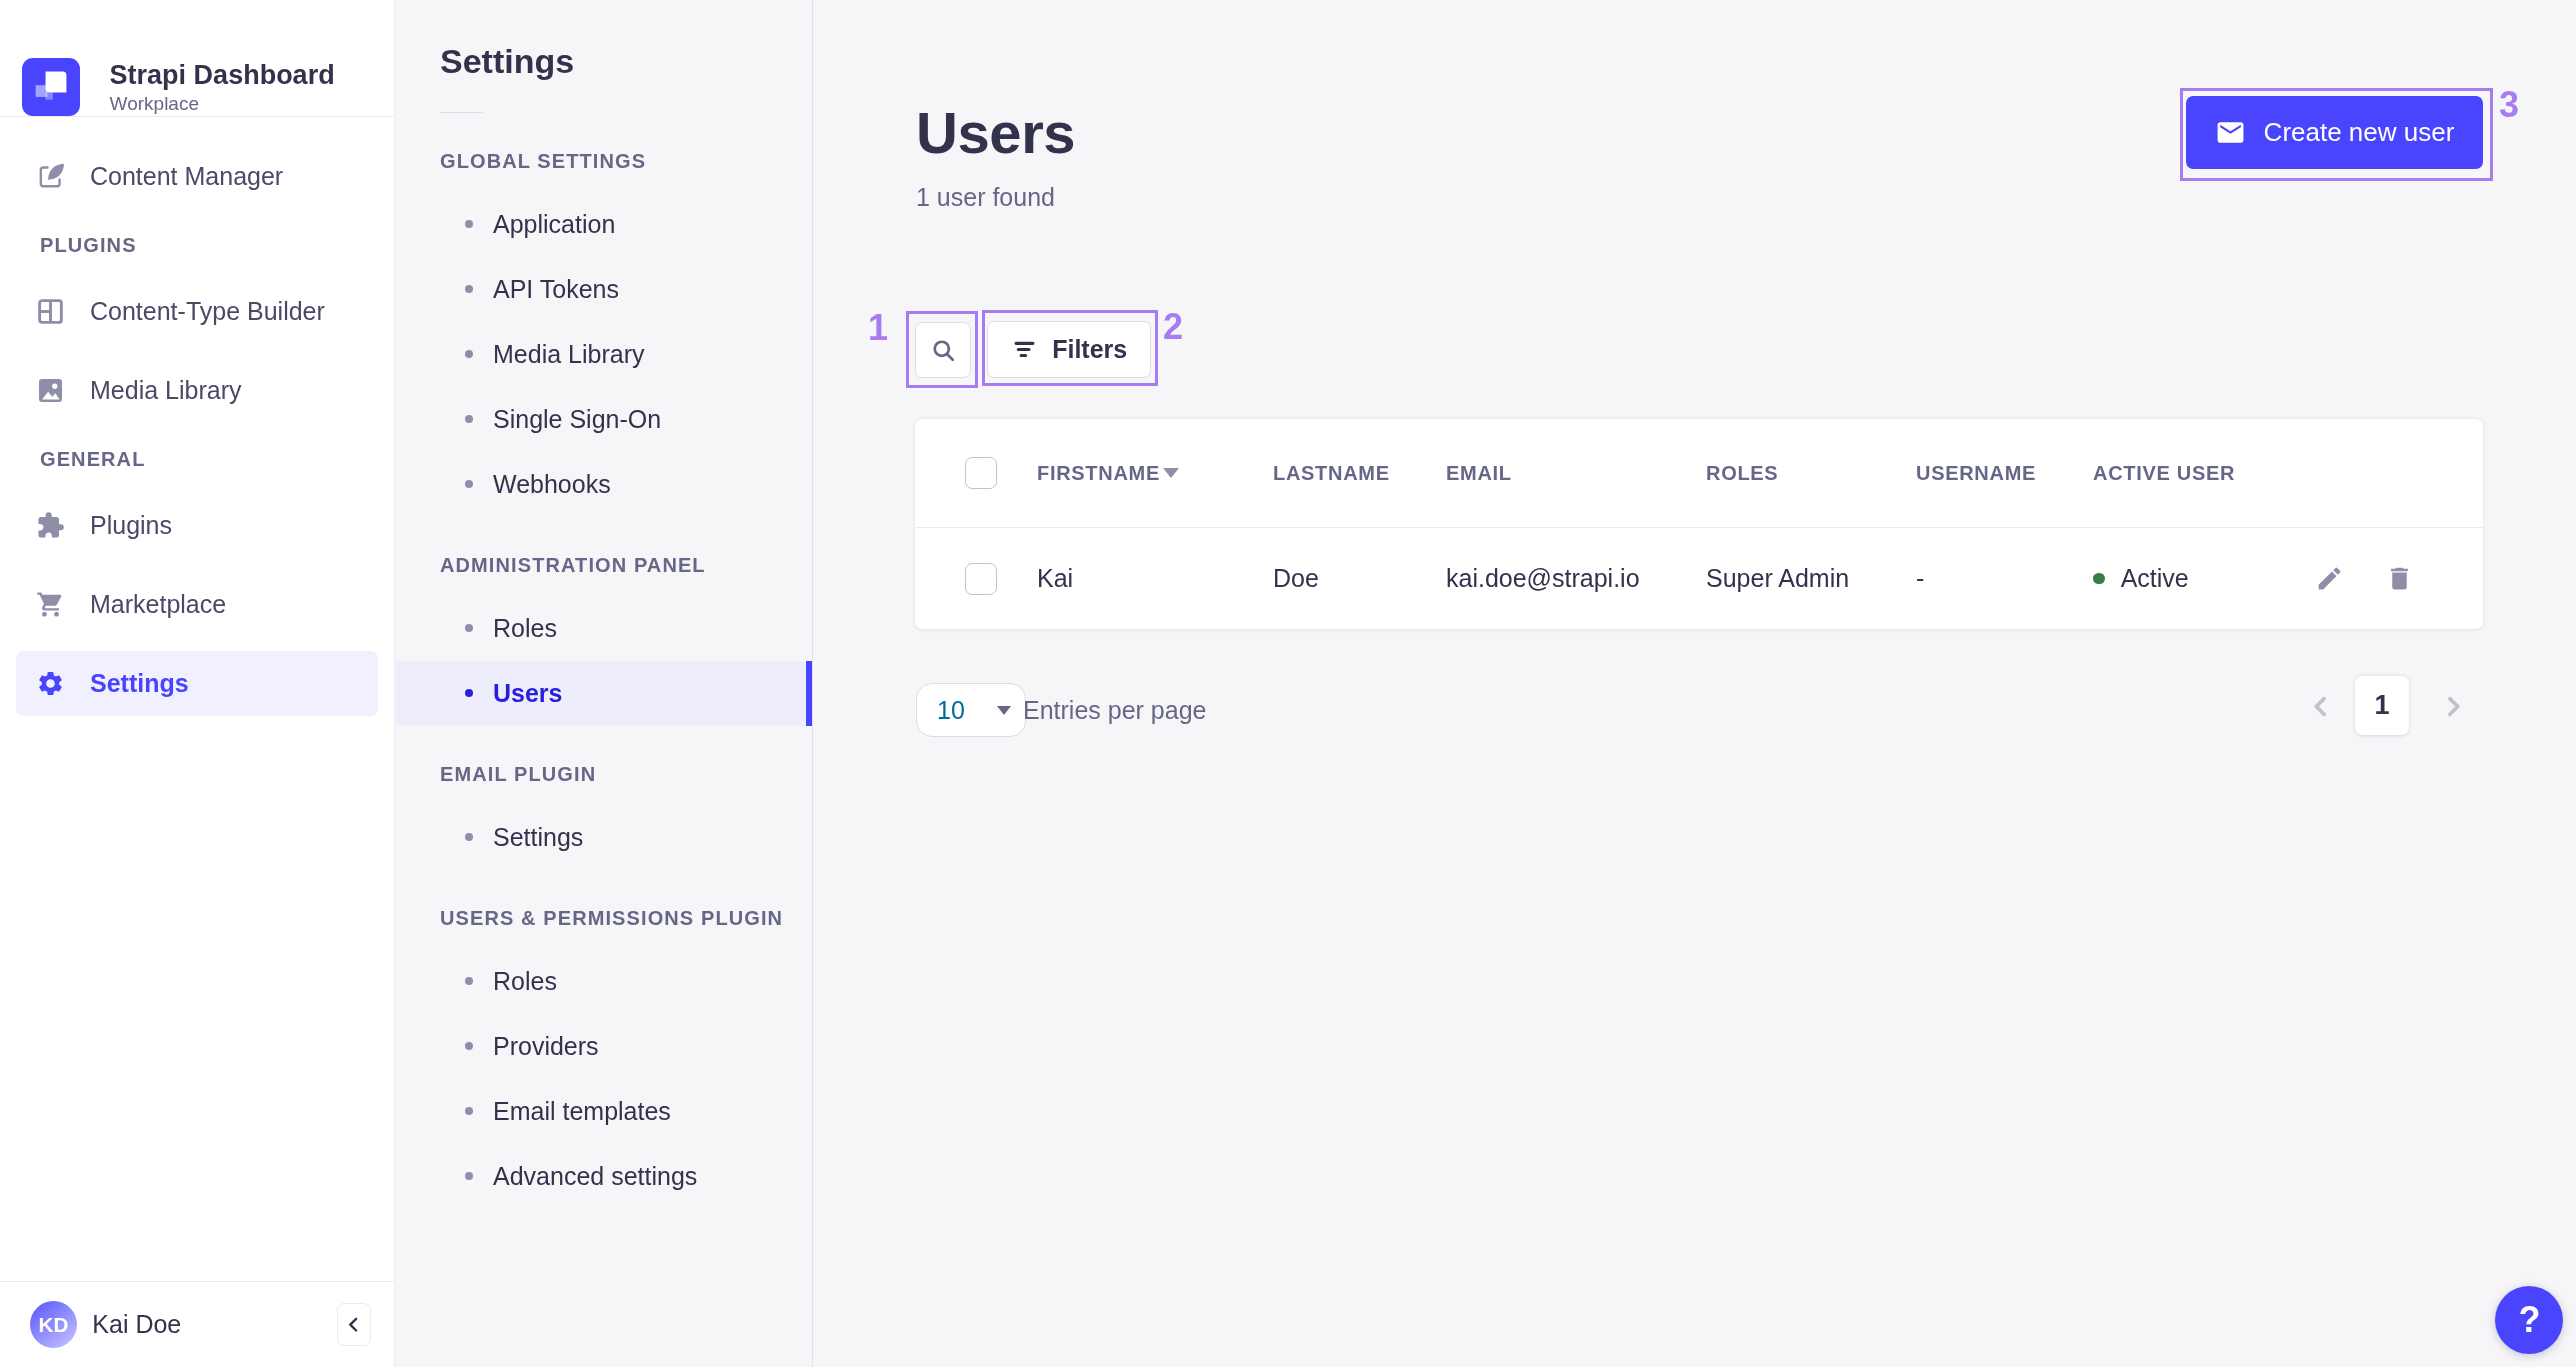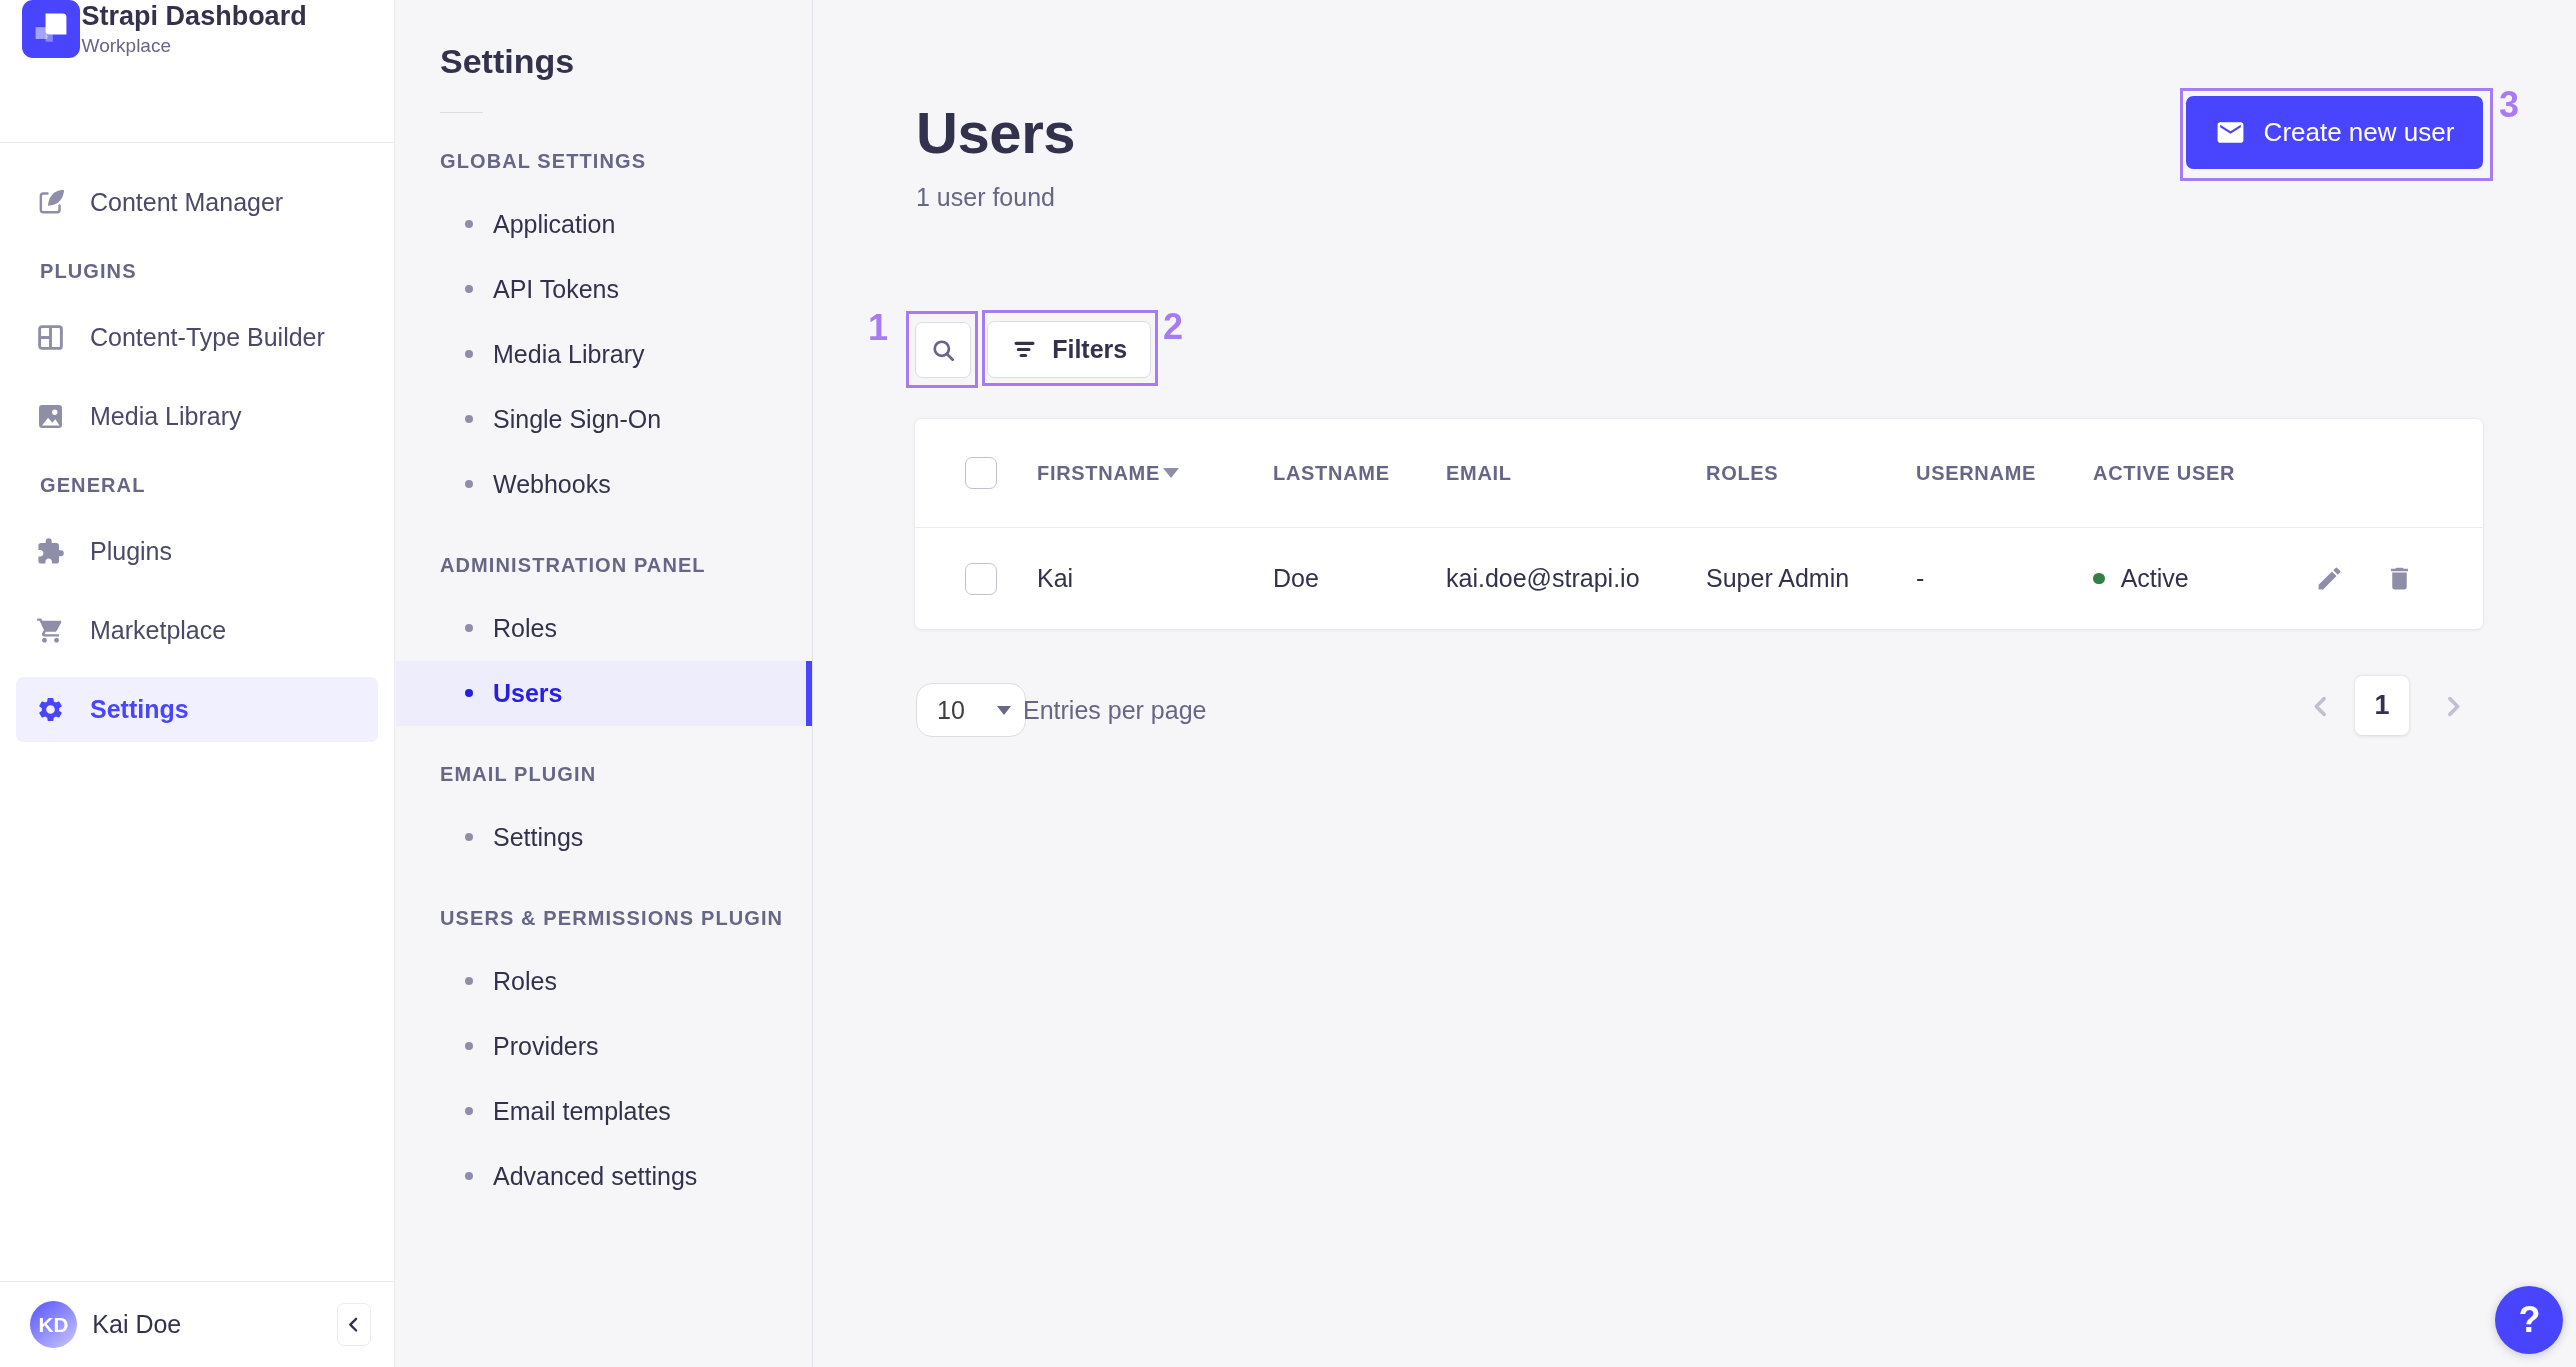--- a/index.html
+++ b/index.html
@@ -5,21 +5,21 @@
   * { box-sizing: border-box; }
   html,body { margin:0; padding:0; }
   body {
     width:2576px; height:1367px; position:relative; overflow:hidden;
     background:#F6F6F9; font-family:"Liberation Sans", sans-serif; color:#32324D;
   }
   svg { display:block; }
 
   
   .sidebar { position:absolute; top:0; bottom:0; left:0; width:395px; background:#FFFFFF; border-right:0.9px solid #EAEAEF; }
-  .brand { height:143px; display:flex; align-items:flex-start; gap:2px; padding:0 21.6px; border-bottom:0.9px solid #EAEAEF; }
+  .brand { height:117px; display:flex; align-items:flex-end; gap:30px; padding:0 21.6px; border-bottom:0.9px solid #EAEAEF; }
   .brand-logo { width:58px; height:58px; flex:none; }
   .brand-title { font-size:27px; font-weight:bold; color:#32324D; line-height:1.25; }
   .brand-sub { font-size:19px; color:#666687; line-height:1.25; }
   .nav { padding-top:27px; }
   .nav-item { height:65px; margin:0 16px 14.4px; border-radius:7.2px; display:flex; align-items:center; padding-left:20px; gap:25px; font-size:25px; color:#4A4A68; cursor:pointer; }
   .nav-item.active { background:#F0F0FF; color:#4945FF; font-weight:bold; }
   .nav-section-label { margin:25px 0 21.6px 40px; font-size:20px; font-weight:bold; letter-spacing:1.1px; color:#666687; }
   .nav-user { position:absolute; left:0; right:0; bottom:0; height:86px; background:#FFFFFF; border-top:0.9px solid #EAEAEF; display:flex; align-items:center; padding:0 23.4px 0 30px; }
   .avatar { width:47px; height:47px; border-radius:50%; background:linear-gradient(140deg,#5B58FF 5%,#C4C2FF 95%); color:#fff; font-weight:bold; font-size:20.7px; display:flex; align-items:center; justify-content:center; flex:none; }
   .user-name { margin-left:15.3px; font-size:25px; color:#32324D; flex:1; }
@@ -50,21 +50,21 @@
   .t-row.body { height:102px; border-top:0.9px solid #EAEAEF; }
   .cb { width:32px; height:32px; margin-left:50px; border:1.8px solid #C0C0CF; border-radius:7.2px; background:#fff; cursor:pointer; }
   .th { font-size:20px; font-weight:bold; color:#666687; letter-spacing:0.7px; display:flex; align-items:center; gap:3px; }
   .td { font-size:25px; color:#32324D; }
   .sort-caret { width:0; height:0; border-left:8px solid transparent; border-right:8px solid transparent; border-top:10px solid #8E8EA9; cursor:pointer; }
   .active-cell { display:flex; align-items:center; gap:16px; }
   .status-dot { width:11.7px; height:11.7px; border-radius:50%; background:#328048; }
   .actions { display:flex; align-items:center; gap:41px; }
   .icon-btn { background:none; border:none; padding:0; cursor:pointer; }
 
-  .page-size { position:absolute; left:102px; top:683px; width:110px; height:54px; background:#fff; border:0.9px solid #DCDCE4; border-radius:16px; display:flex; align-items:center; justify-content:space-between; padding:0 14.4px 0 20px; font-size:25px; color:#404040; cursor:pointer; }
+  .page-size { position:absolute; left:102px; top:683px; width:110px; height:54px; background:#fff; border:0.9px solid #DCDCE4; border-radius:16px; display:flex; align-items:center; justify-content:space-between; padding:0 14.4px 0 20px; font-size:25px; color:#0369a1; cursor:pointer; }
   .caret-down { width:0; height:0; border-left:7.2px solid transparent; border-right:7.2px solid transparent; border-top:9px solid #666687; }
   .entries-label { position:absolute; left:209px; top:696px; font-size:25px; color:#666687; }
   .pg-prev { position:absolute; left:1492px; top:692px; cursor:pointer; }
   .pg-current { position:absolute; left:1541px; top:676px; width:54px; height:59px; background:#fff; border-radius:7.2px; box-shadow:0 0.9px 3.6px rgba(33,33,52,0.15); display:flex; align-items:center; justify-content:center; font-size:27px; font-weight:bold; color:#32324D; cursor:pointer; }
   .pg-next { position:absolute; left:1625px; top:692px; cursor:pointer; }
 
   .help-btn { position:absolute; right:12.6px; bottom:12.6px; width:68px; height:68px; border-radius:50%; background:#4945FF; color:#fff; font-size:36px; font-weight:bold; display:flex; align-items:center; justify-content:center; border:none; cursor:pointer; box-shadow:0 1.8px 9px rgba(50,50,77,0.25); font-family:inherit; }
 
   
   .ann { position:absolute; border:3.6px solid #A77BF2; pointer-events:none; }

